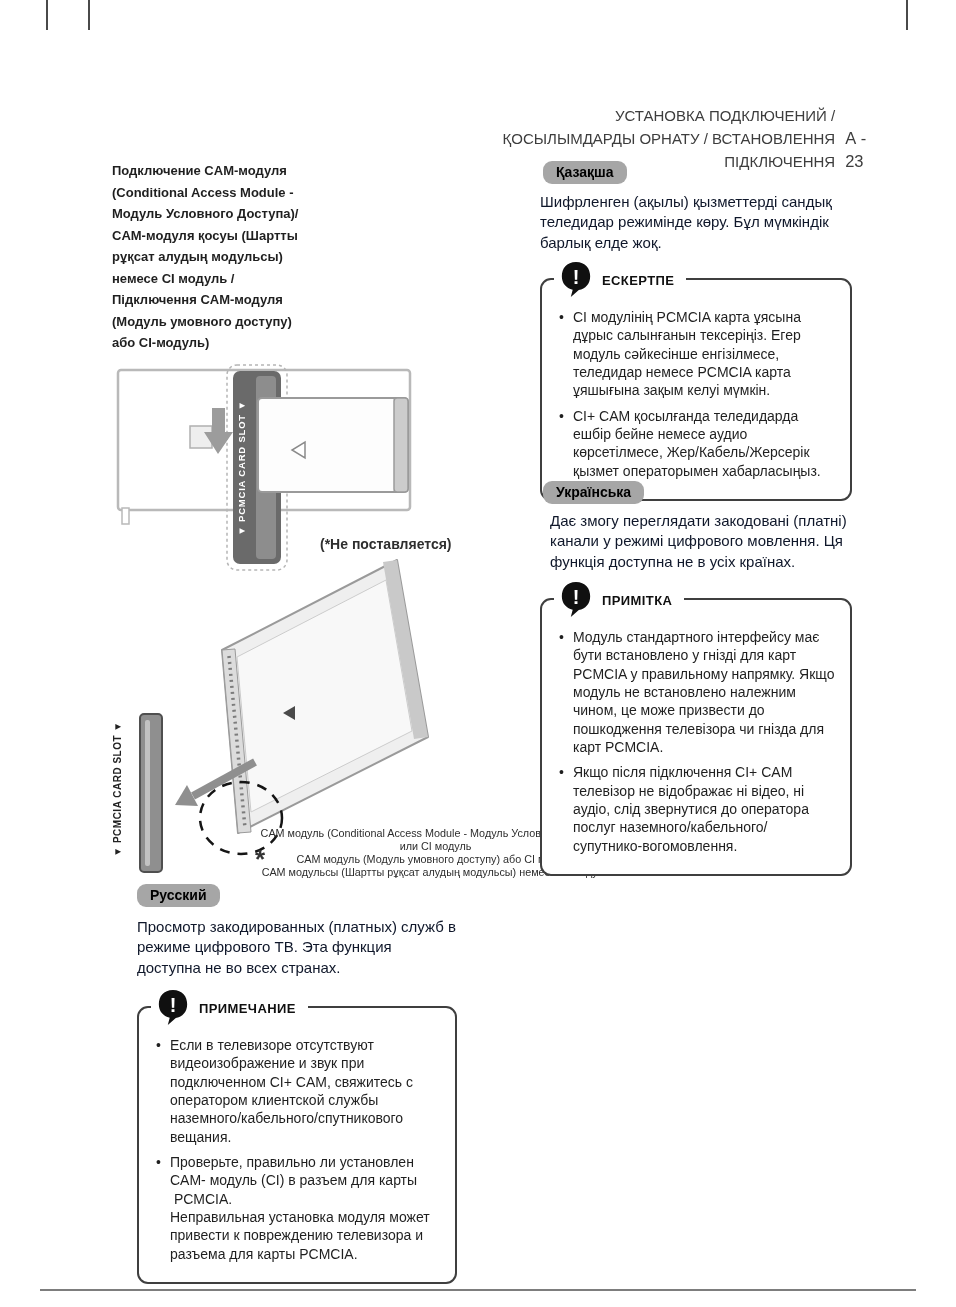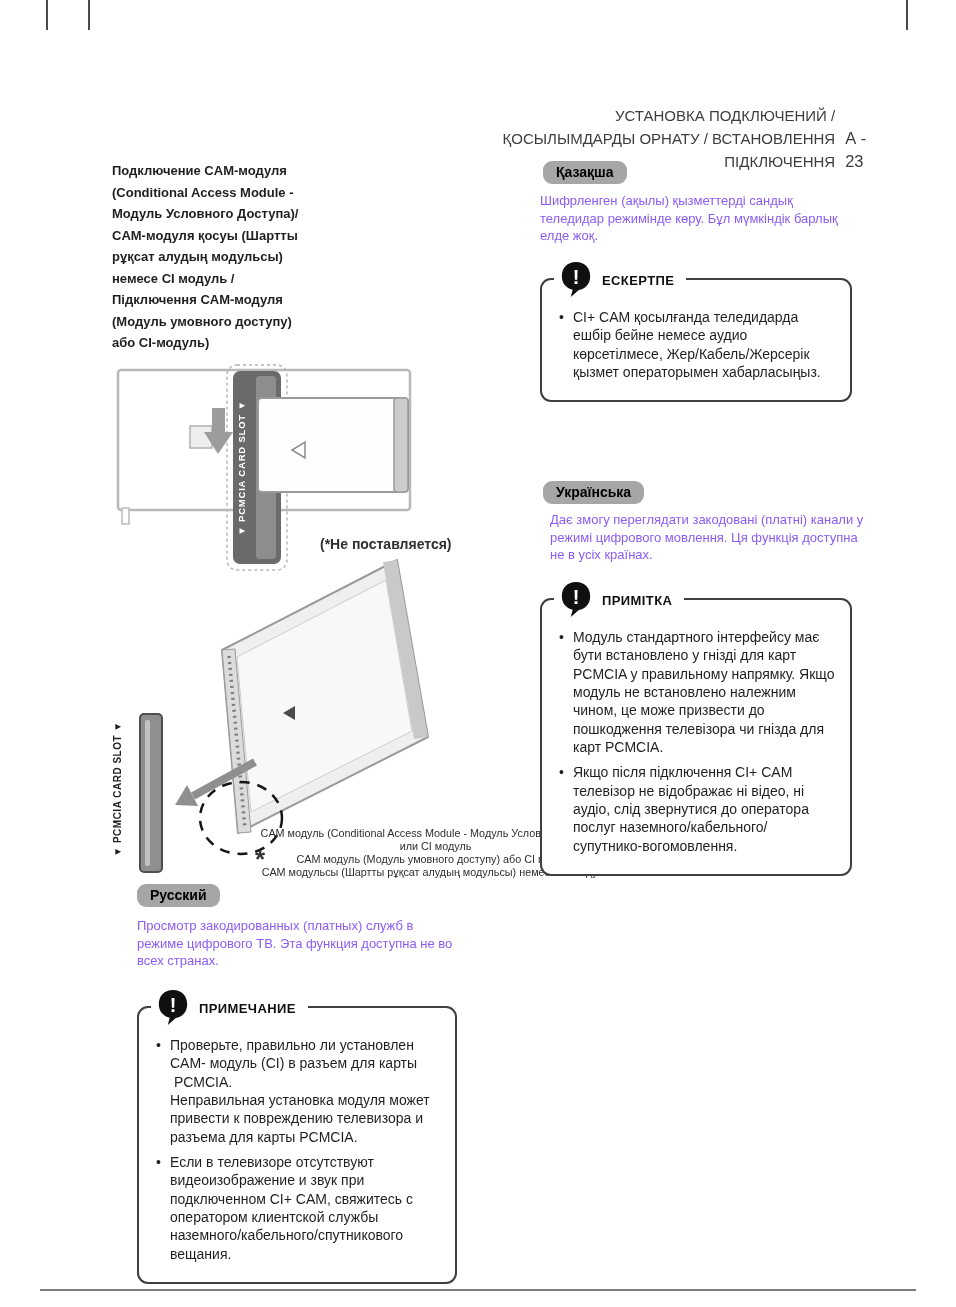--- a/index.html
+++ b/index.html
@@ -33,21 +33,21 @@
   }
 
   .badge{
     position:absolute;display:inline-block;background:#a6a6a6;color:#000000;
     font-size:14px;font-weight:bold;padding:3px 13px 4px;border-radius:9px;
   }
   .b-ru{left:137px;top:884px;}
   .b-kz{left:543px;top:161px;}
   .b-ua{left:543px;top:481px;}
 
-  .para{position:absolute;font-size:13px;line-height:1.36;color:#8b5cf6;}
+  .para{position:absolute;font-size:15px;line-height:1.36;color:#0f172a;}
   .p-ru{left:137px;top:917px;width:322px;}
   .p-kz{left:540px;top:192px;width:315px;}
   .p-ua{left:540px;top:511px;width:318px;margin-left:10px;}
 
   .notebox{
     position:absolute;border:2px solid #3f3f3f;border-radius:11px;
     padding:22px 12px 12px 16px;background:#fff;
   }
   .nb-ru{left:137px;top:1006px;width:288px;}
   .nb-kz{left:540px;top:278px;width:280px;}
@@ -139,20 +139,21 @@
     <div class="notehead">
       <span class="note-icon">
         <svg viewBox="0 0 36 42" width="34" height="40">
           <path d="M18 2 C28 2 33 9 33 17 C33 25 28 30.5 21 31.5 L12.5 39 L14.5 31.2 C7.5 29.5 3 24.5 3 17 C3 9 8 2 18 2 Z" fill="#101010"></path>
           <text x="18" y="25" text-anchor="middle" font-size="21" font-weight="bold" fill="#ffffff">!</text>
         </svg>
       </span>
       <span class="note-title">ЕСКЕРТПЕ</span>
     </div>
     <ul class="note-list">
+      <li>CI модулінің PCMCIA карта ұясына дұрыс салынғанын тексеріңіз. Егер модуль сәйкесінше енгізілмесе, теледидар немесе PCMCIA карта ұяшығына зақым келуі мүмкін.</li>
       <li>CI+ CAM қосылғанда теледидарда ешбір бейне немесе аудио көрсетілмесе, Жер/Кабель/Жерсерік қызмет операторымен хабарласыңыз.</li>
     </ul>
   </div>
 
   <div class="badge b-ua">Українська</div>
   <div class="para p-ua">Дає змогу переглядати закодовані (платні) канали у режимі цифрового мовлення. Ця функція доступна не в усіх країнах.</div>
 
   <div class="notebox nb-ua">
     <div class="notehead">
       <span class="note-icon">
@@ -176,20 +177,20 @@
     <div class="notehead">
       <span class="note-icon">
         <svg viewBox="0 0 36 42" width="34" height="40">
           <path d="M18 2 C28 2 33 9 33 17 C33 25 28 30.5 21 31.5 L12.5 39 L14.5 31.2 C7.5 29.5 3 24.5 3 17 C3 9 8 2 18 2 Z" fill="#101010"></path>
           <text x="18" y="25" text-anchor="middle" font-size="21" font-weight="bold" fill="#ffffff">!</text>
         </svg>
       </span>
       <span class="note-title">ПРИМЕЧАНИЕ</span>
     </div>
     <ul class="note-list">
+      <li>Если в телевизоре отсутствуют видеоизображение и звук при подключенном CI+ CAM, свяжитесь с оператором клиентской службы наземного/кабельного/спутникового вещания.</li>
       <li>Проверьте, правильно ли установлен CAM- модуль (CI) в разъем для карты
 &nbsp;PCMCIA.
 Неправильная установка модуля может привести к повреждению телевизора и разъема для карты PCMCIA.</li>
-      <li>Если в телевизоре отсутствуют видеоизображение и звук при подключенном CI+ CAM, свяжитесь с оператором клиентской службы наземного/кабельного/спутникового вещания.</li>
     </ul>
   </div>
 
 </div>
 
 </body></html>

